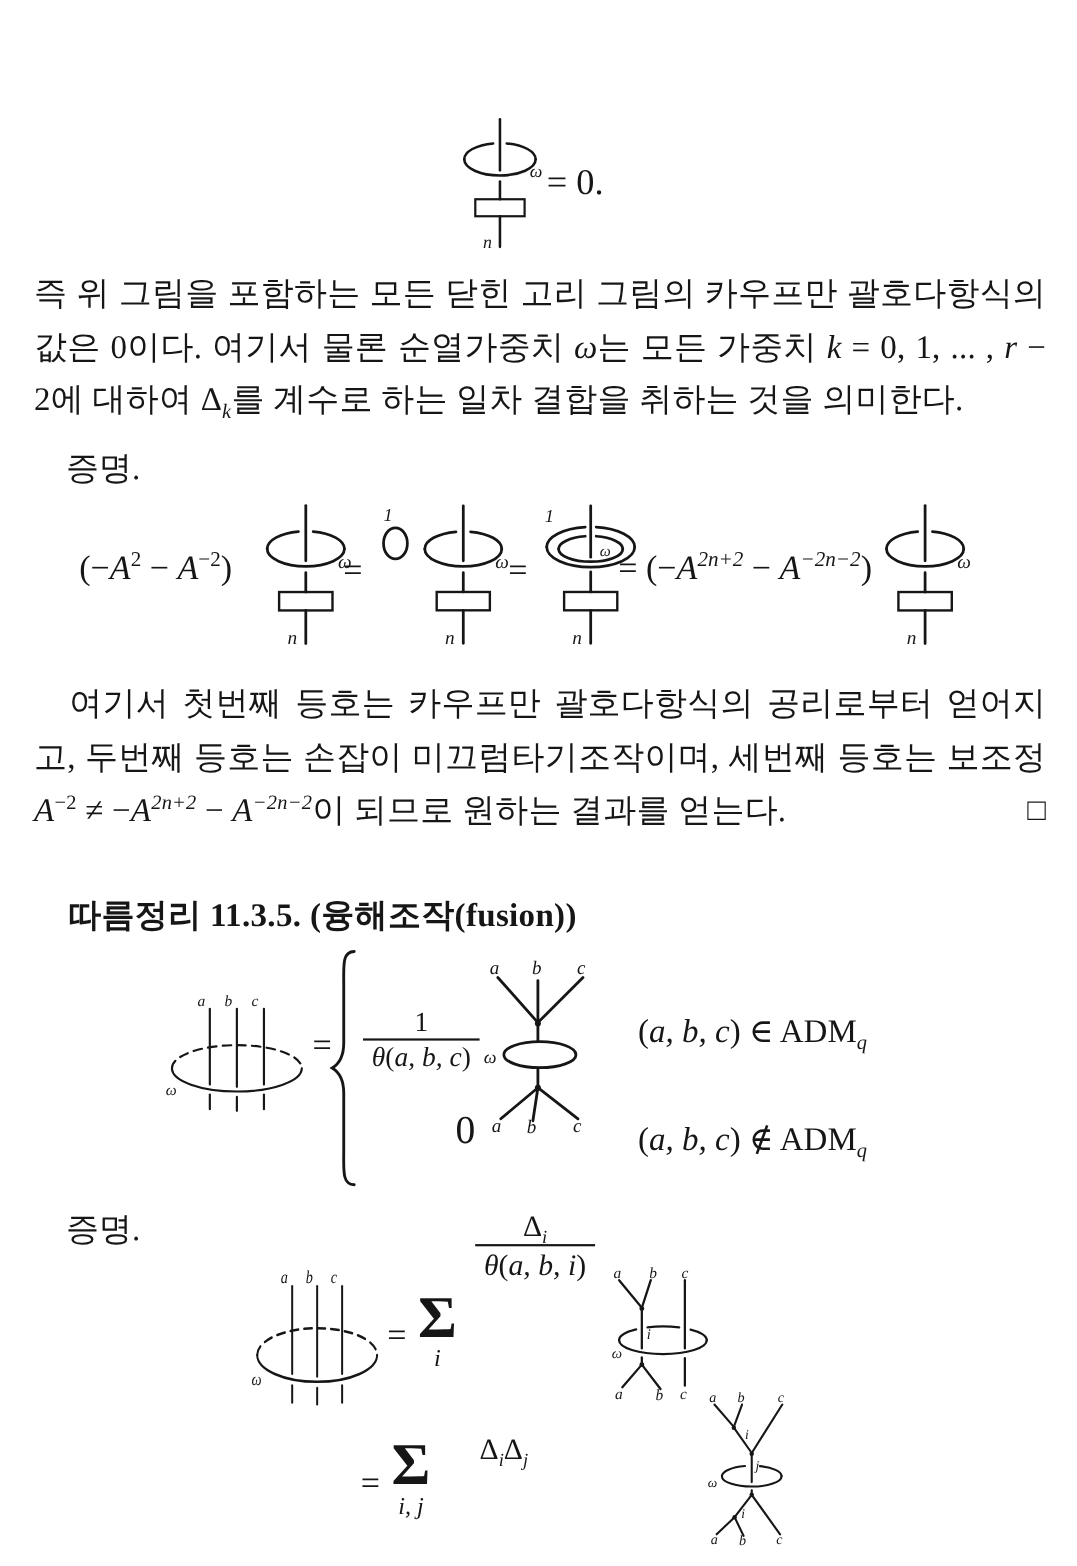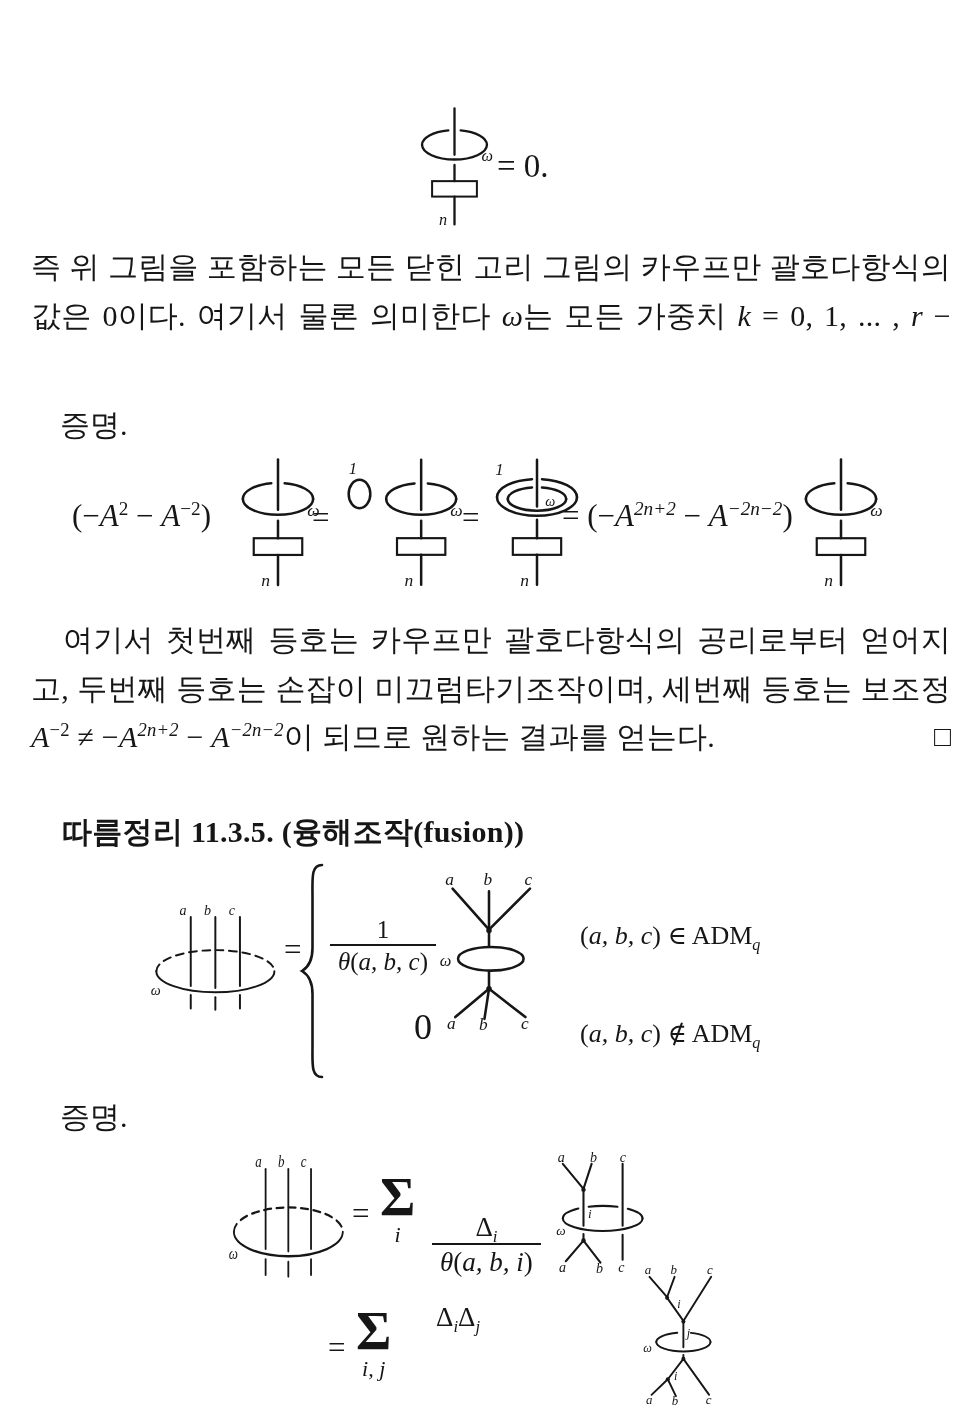--- a/index.html
+++ b/index.html
@@ -9,21 +9,21 @@
     overflow:hidden;
   }
   .abs{position:absolute;}
   .para{font-size:30px;line-height:48.5px;width:920px;letter-spacing:0.2px;}
   .jl{text-align:justify;text-align-last:justify;}
   .ind{text-indent:32px;margin-top:16px;}
   .it{font-style:italic;}
   sup{font-size:0.62em;vertical-align:super;line-height:0;}
   sub{font-size:0.62em;vertical-align:sub;line-height:0;}
   .mtxt{font-size:31px;white-space:nowrap;}
-  .ctxt{font-size:26px;white-space:nowrap;}
+  .ctxt{font-size:30px;white-space:nowrap;}
   .eqsign{font-size:31px;}
   .frac{display:inline-flex;flex-direction:column;align-items:center;font-size:27px;line-height:30px;}
   .frac .num{padding:0 8px 1px;}
   .frac .den{border-top:2.2px solid #161616;padding:2px 8px 0;}
   .frac-small{font-size:25px;line-height:27px;}
   .sum{display:inline-flex;flex-direction:column;align-items:center;}
   .sum .sg{font-size:54px;line-height:50px;font-weight:600;}
   .sum .idx{font-size:22px;font-style:italic;line-height:22px;margin-top:2px;}
   .qedline{display:flex;justify-content:space-between;align-items:flex-start;}
   .heading{font-size:30px;font-weight:bold;letter-spacing:0.3px;}
@@ -47,21 +47,22 @@
     <rect x="26" y="97" width="58" height="20" stroke-width="2.6"></rect>
     <line x1="55" y1="117" x2="55" y2="153"></line>
   </g>
   <text x="90" y="71" font-size="21">ω</text>
   <text x="35" y="154" font-size="21">n</text>
 </svg>
 <div class="abs mtxt" style="left:497px;top:148px;font-size:33px;">= 0.</div>
 
 <div class="abs para" style="left:31px;top:243px;">
   <div class="jl"><span>즉 위 그림을 포함하는 모든 닫힌 고리 그림의 카우프만 괄호다항식의</span></div>
-  <div class="jl"><span>값은 0이다. 여기서 물론 의미한다 </span><span class="it">ω</span><span>는 모든 가중치 </span><span class="it">k</span><span> = 0, 1, ... , </span><span class="it">r</span><span> −</span></div>
+  <div class="jl"><span>값은 0이다. 여기서 물론 순열가중치 </span><span class="it">ω</span><span>는 모든 가중치 </span><span class="it">k</span><span> = 0, 1, ... , </span><span class="it">r</span><span> −</span></div>
+  <div><span>2에 대하여 Δ</span><sub class="it">k</sub><span>를 계수로 하는 일차 결합을 취하는 것을 의미한다.</span></div>
 </div>
 
 <div class="abs prooflabel" style="left:60px;top:405px;">증명.</div>
 
 <div class="abs mtxt" style="left:72px;top:498px;"><span>(−</span><span class="it">A</span><sup>2</sup><span> − </span><span class="it">A</span><sup>−2</sup><span>)</span></div>
 
 <svg class="abs" style="left:232px;top:457px;width:92px;height:134px;" viewBox="0 0 110 160">
   <g stroke-width="3">
     <path d="M 97 50 A 42 19 0 0 0 63 31.3"></path>
     <path d="M 47 31.3 A 42 19 0 0 0 13 50"></path>
@@ -215,21 +216,21 @@
   <text x="1" y="131" font-size="20">ω</text>
 </svg>
 
 <div class="abs eqsign" style="left:352px;top:1196px;">=</div>
 
 <div class="abs sum" style="left:380px;top:1172px;">
   <span class="sg">Σ</span>
   <span class="idx"><span class="it">i</span></span>
 </div>
 
-<div class="abs frac" style="left:432px;top:1212px;text-align:center;">
+<div class="abs frac" style="left:432px;top:1100px;text-align:center;">
   <span class="num"><span>Δ</span><sub class="it">i</sub></span>
   <span class="den"><span class="it">θ</span><span>(</span><span class="it">a, b, i</span><span>)</span></span>
 </div>
 
 <svg class="abs" style="left:556px;top:1152px;width:100px;height:124px;" viewBox="0 0 135 168">
   <g stroke-width="2.8">
     <line x1="9" y1="16" x2="37" y2="50"></line>
     <line x1="48" y1="16" x2="37" y2="50"></line>
     <line x1="37" y1="51" x2="37" y2="100"></line>
     <line x1="37" y1="111" x2="37" y2="120"></line>

